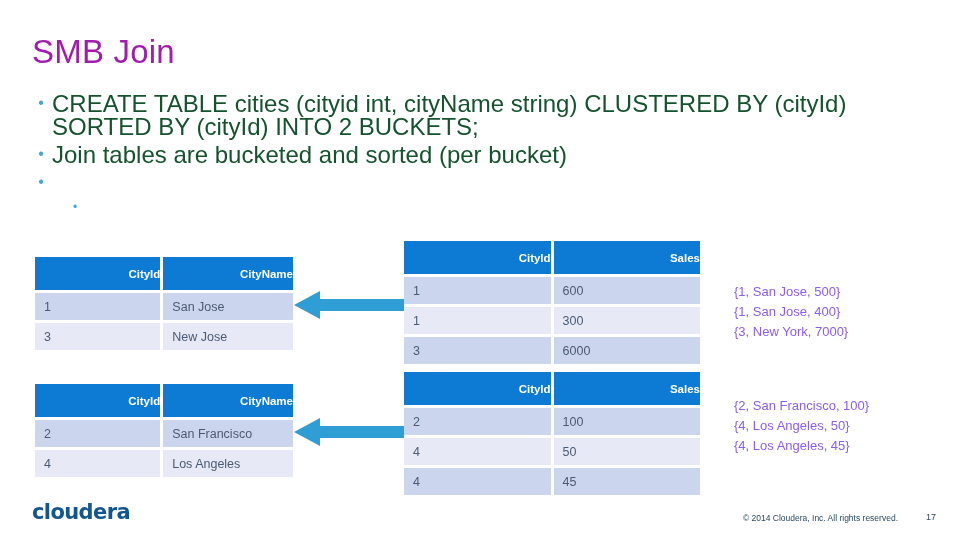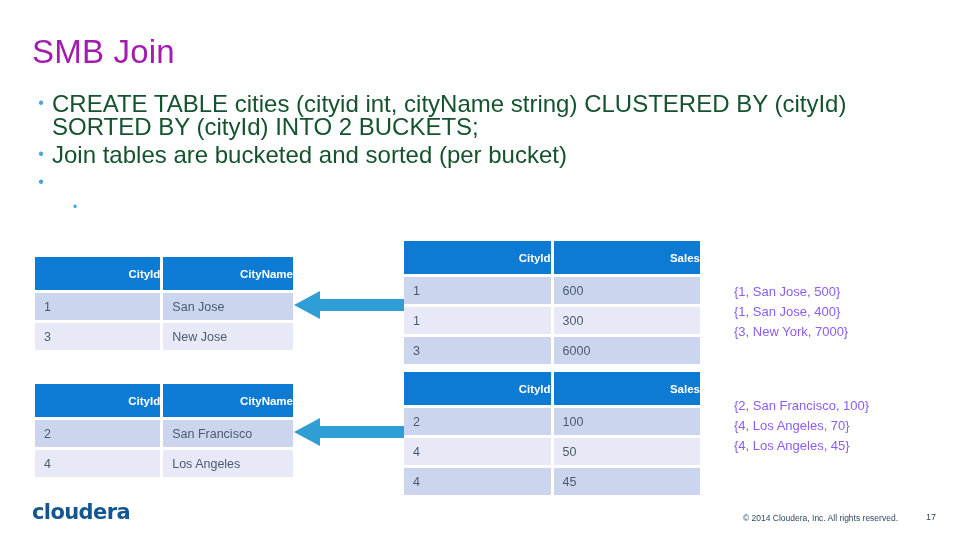--- a/index.html
+++ b/index.html
@@ -287,19 +287,19 @@
 </svg>
 
 <div class="results" id="results-1">
   <div>{1, San Jose, 500}</div>
   <div>{1, San Jose, 400}</div>
   <div>{3, New York, 7000}</div>
 </div>
 
 <div class="results" id="results-2">
   <div>{2, San Francisco, 100}</div>
-  <div>{4, Los Angeles, 70}</div>
+  <div>{4, Los Angeles, 50}</div>
   <div>{4, Los Angeles, 45}</div>
 </div>
 
 <div class="logo">cloudera</div>
 <div class="copyright">© 2014 Cloudera, Inc. All rights reserved.</div>
 <div class="page-num">17</div>
 
 </body></html>

